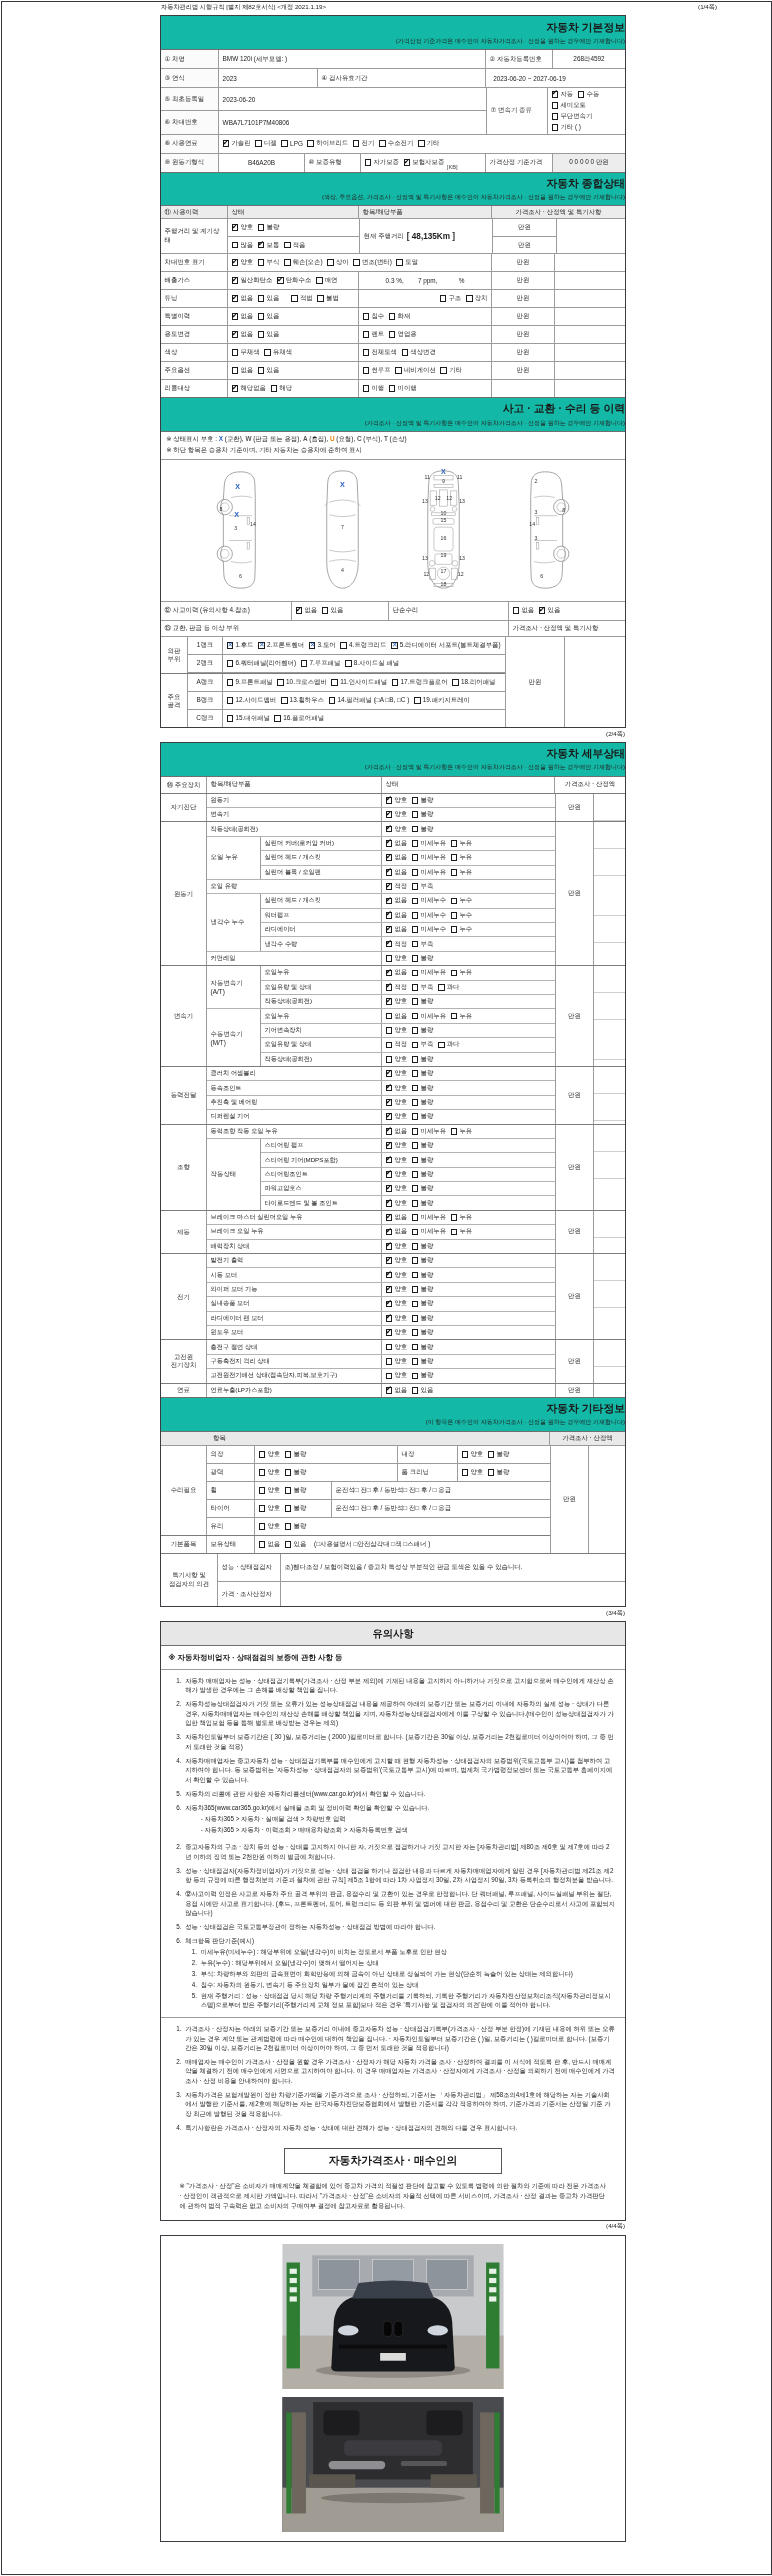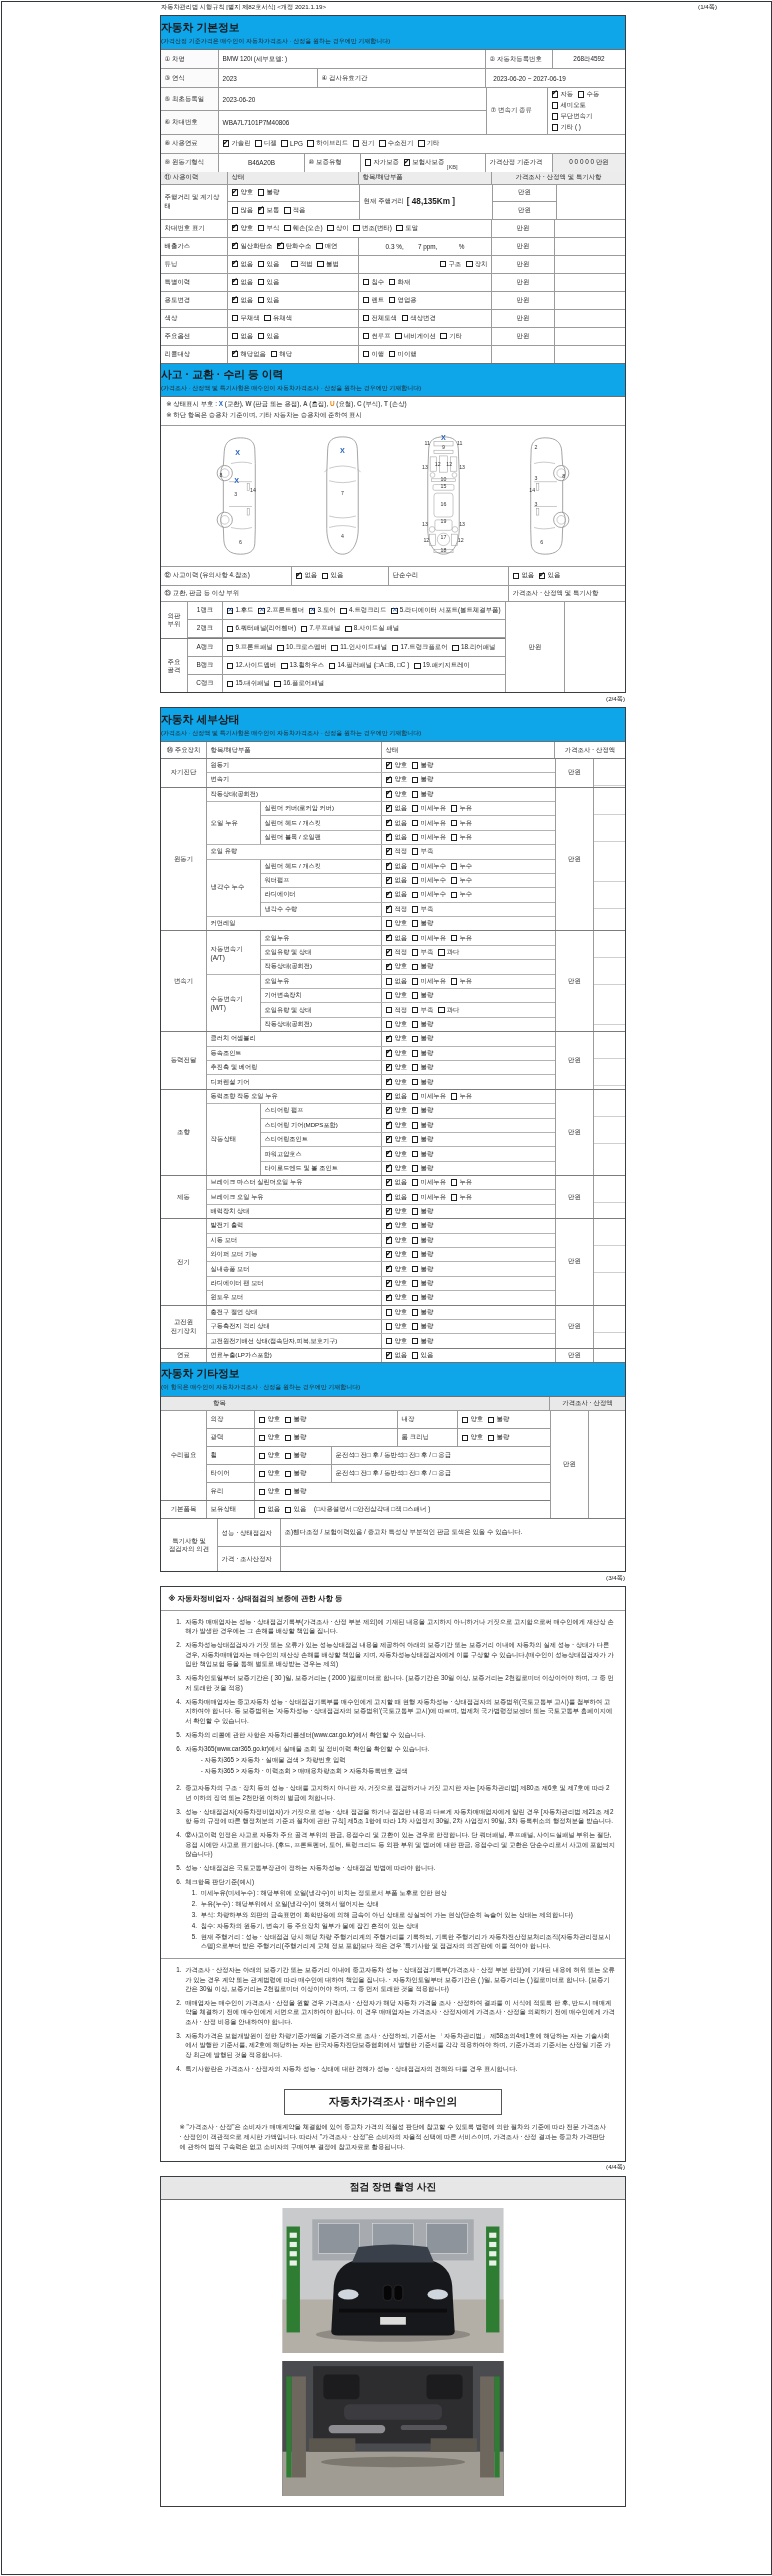--- a/index.html
+++ b/index.html
@@ -16,21 +16,21 @@
 
   
   .doc-header{background:#42474d;color:#fff;padding:2.1px 3.1px 0;}
   .stripe{height:3.6px;background:#fff;margin-bottom:7.2px;}
   .doc-title{text-align:center;font-size:14.4px;font-weight:bold;letter-spacing:0.5px;}
   .doc-sub{text-align:center;font-size:9.3px;margin-top:4.1px;}
   .doc-note{text-align:center;font-size:6.4px;color:#e8e8e8;margin-top:3.1px;}
   .doc-no{font-size:7.7px;font-weight:bold;padding:7.2px 4.1px 5.2px;}
 
   .box{border:1px solid #3a3e43;border-top-width:1.5px;margin-top:3.1px;background:#fff;}
-  .sec-title{background:#0ea5e9;text-align:left;padding:4.1px 0 3.6px;border-bottom:0.5px solid #6f6f6f;}
+  .sec-title{background:#14b8a6;text-align:right;padding:4.1px 0 3.6px;border-bottom:0.5px solid #6f6f6f;}
   .sec-title .h{font-size:10.8px;font-weight:bold;}
   .sec-title .sub{font-size:6px;margin-top:2.1px;color:#222;}
 
   .trow{display:flex;border-bottom:0.5px solid #9b9b9b;align-items:stretch;background:#fff;}
   .trow.last{border-bottom:none;}
   .cell{padding:1.5px 3.6px;border-right:0.5px solid #9b9b9b;display:flex;align-items:center;font-size:6.4px;box-sizing:border-box;}
   .cell.noline{border-right:none;}
   .cell.ctr{justify-content:center;}
   .cell.pre{white-space:pre;}
   .vcol{display:flex;flex-direction:column;}
@@ -239,20 +239,24 @@
             </span><span class="opt">
               <span class="cb ck"></span>
               <span>보험사보증</span>
             </span></span>
           <span class="suffix">[KB]</span>
         </div>
       <div class="cell" style="width:67px">가격산정 기준가격</div>
       <div class="cell noline ctr" style="flex:1;background:#ededed">0 0 0 0 0 만원</div>
     </div>
 
+    <div class="sec-title" style="border-top:0.5px solid #6f6f6f">
+      <div class="h">자동차 종합상태</div>
+      <div class="sub">(색상, 주요옵션, 가격조사 · 산정액 및 특기사항은 매수인이 자동차가격조사 · 산정을 원하는 경우에만 기재합니다)</div>
+    </div>
     <div id="overall-table">
         <div class="trow ohead">
           <div class="cell w-lab">⑪ 사용이력</div>
           <div class="cell w-state">상태</div>
           <div class="cell w-item">항목/해당부품</div>
           <div class="cell noline ctr" style="flex: 1 1 0%;">가격조사 · 산정액 및 특기사항</div>
         </div>
         <div class="trow" style="min-height: 34px;">
           <div class="cell w-lab">주행거리 및 계기상태</div>
           <div class="vcol w-state" style="border-right: 0.5px solid rgb(155, 155, 155);">
@@ -1589,20 +1593,21 @@
               <div class="cell op-t"></div>
             </div>
           </div>
         </div>
       </div>
   </div>
 
   <div class="pagemark">(3/4쪽)</div>
 
   <div class="box">
+    <div class="ntitle">유의사항</div>
     <div class="nhead">※ 자동차정비업자 · 상태점검의 보증에 관한 사항 등</div>
     <div class="nblock" id="nblock1">
         <div class="nitem first">
           <span class="nn">1.</span>
           <span class="nt">자동차 매매업자는 성능 · 상태점검기록부(가격조사 · 산정 부분 제외)에 기재된 내용을 고지하지 아니하거나 거짓으로 고지함으로써 매수인에게 재산상 손해가 발생한 경우에는 그 손해를 배상할 책임을 집니다.</span>
         </div>
         <div class="nitem">
           <span class="nn">2.</span>
           <span class="nt">자동차성능상태점검자가 거짓 또는 오류가 있는 성능상태점검 내용을 제공하여 아래의 보증기간 또는 보증거리 이내에 자동차의 실제 성능 · 상태가 다른 경우, 자동차매매업자는 매수인의 재산상 손해를 배상할 책임을 지며, 자동차성능상태점검자에게 이를 구상할 수 있습니다.(매수인이 성능상태점검자가 가입한 책임보험 등을 통해 별도로 배상받는 경우는 제외)</span>
         </div>
@@ -1691,21 +1696,20 @@
       </div>
     <div class="pricedef">
       <div class="bt">자동차가격조사 · 매수인의</div>
       <div class="bx">※ "가격조사 · 산정"은 소비자가 매매계약을 체결함에 있어 중고차 가격의 적절성 판단에 참고할 수 있도록 법령에 의한 절차와 기준에 따라 전문 가격조사 · 산정인이 객관적으로 제시한 가액입니다. 따라서 "가격조사 · 산정"은 소비자의 자율적 선택에 따른 서비스이며, 가격조사 · 산정 결과는 중고차 가격판단에 관하여 법적 구속력은 없고 소비자의 구매여부 결정에 참고자료로 활용됩니다.</div>
     </div>
   </div>
 
   <div class="pagemark">(4/4쪽)</div>
 
   <div class="box">
-    <div class="photo-title">점검 장면 촬영 사진</div>
     <div class="photo-area">
       <svg width="222" height="145" viewBox="0 0 430 282">
         <rect width="430" height="282" fill="#c9cacc"></rect>
         <rect y="178" width="430" height="104" fill="#b3afa7"></rect>
         <rect x="58" y="22" width="314" height="80" fill="#a7abb0"></rect>
         <rect x="70" y="30" width="80" height="58" fill="#8e949b" stroke="#e8e8e8"></rect>
         <rect x="175" y="30" width="80" height="58" fill="#959ba2" stroke="#e8e8e8"></rect>
         <rect x="280" y="30" width="80" height="58" fill="#8e949b" stroke="#e8e8e8"></rect>
         <rect x="8" y="36" width="26" height="206" fill="#2e7d33"></rect>
         <rect x="396" y="36" width="26" height="206" fill="#2e7d33"></rect>

